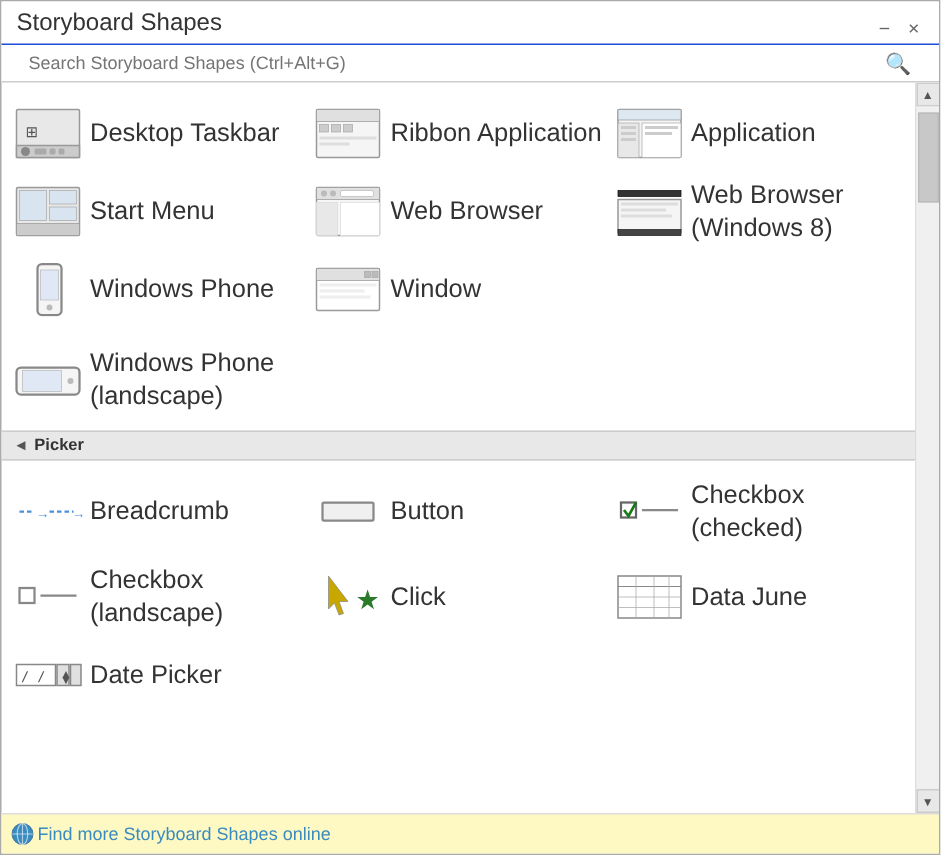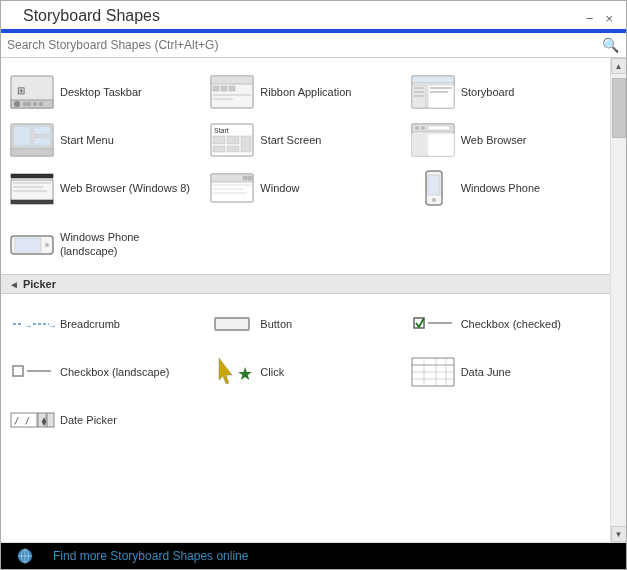--- a/index.html
+++ b/index.html
@@ -14,22 +14,22 @@
     .panel {
       width: 627px;
       height: 570px;
       background: #fff;
       border: 1px solid #aaa;
       display: flex;
       flex-direction: column;
     }
     .title-bar {
       background: #fff;
-      padding: 6px 10px 4px 22px;
-      border-bottom: 4px solid #1d4ed8;
+      padding: 6px 10px 4px 10px;
+      border-bottom: 1px solid #1d4ed8;
       display: flex;
       align-items: flex-end;
       justify-content: space-between;
     }
     .title-bar-text {
       font-size: 16px;
       font-weight: 400;
       color: #333;
     }
     .title-bar-actions {
@@ -40,21 +40,21 @@
     .title-bar-btn {
       font-size: 13px;
       color: #666;
       cursor: pointer;
       padding: 0 3px;
       line-height: 1;
     }
     .search-bar {
       display: flex;
       align-items: center;
-      padding: 4px 6px;
+      padding: 4px 18px;
       border-bottom: 1px solid #ccc;
       background: #fff;
     }
     .search-input {
       flex: 1;
       border: none;
       outline: none;
       font-size: 12px;
       color: #999;
       background: transparent;
@@ -125,21 +125,21 @@
     }
     .shape-icon {
       width: 46px;
       height: 36px;
       flex-shrink: 0;
       display: flex;
       align-items: center;
       justify-content: center;
     }
     .shape-label {
-      font-size: 11px;
+      font-size: 17px;
       color: #333;
       line-height: 1.3;
     }
     .section-header {
       background: #e8e8e8;
       padding: 3px 8px;
       font-size: 11px;
       font-weight: 600;
       color: #333;
       border-top: 1px solid #ccc;
@@ -147,25 +147,25 @@
       display: flex;
       align-items: center;
       gap: 4px;
     }
     .section-header .arrow {
       font-size: 10px;
       color: #555;
     }
     .footer {
       border-top: 1px solid #ddd;
-      padding: 5px 16px;
-      display: flex;
-      align-items: center;
-      gap: 20px;
-      background: #000000;
+      padding: 5px 6px;
+      display: flex;
+      align-items: center;
+      gap: 2px;
+      background: #fef9c3;
     }
     .footer-link {
       color: #3a8bbf;
       font-size: 12px;
       text-decoration: none;
       cursor: pointer;
     }
     .footer-icon {
       width: 16px;
       height: 16px;
@@ -237,50 +237,36 @@
               <rect x="2" y="2" width="42" height="7" rx="0" fill="#dde8f0" stroke="#999" stroke-width="0.5"></rect>
               <rect x="2" y="11" width="14" height="23" rx="0" fill="#e8e8e8" stroke="#aaa" stroke-width="0.5"></rect>
               <rect x="18" y="11" width="26" height="23" rx="0" fill="#fff" stroke="#aaa" stroke-width="0.5"></rect>
               <rect x="4" y="13" width="10" height="2" rx="0" fill="#ccc"></rect>
               <rect x="4" y="17" width="10" height="2" rx="0" fill="#ccc"></rect>
               <rect x="4" y="21" width="10" height="2" rx="0" fill="#ccc"></rect>
               <rect x="20" y="13" width="22" height="2" rx="0" fill="#ccc"></rect>
               <rect x="20" y="17" width="18" height="2" rx="0" fill="#ccc"></rect>
             </svg>
           </div>
-          <span class="shape-label">Storyboard</span>
+          <span class="shape-label">Application</span>
         </div>
 
         <div class="shape-item">
           <div class="shape-icon">
             <svg viewBox="0 0 46 36" class="shape-svg">
               <rect x="2" y="2" width="42" height="32" rx="1" fill="#e8e8e8" stroke="#999" stroke-width="1"></rect>
               <rect x="2" y="26" width="42" height="8" rx="0" fill="#ccc" stroke="#999" stroke-width="0.5"></rect>
               <rect x="4" y="4" width="18" height="20" rx="0" fill="#d8e4f0" stroke="#aaa" stroke-width="0.5"></rect>
               <rect x="24" y="4" width="18" height="9" rx="0" fill="#d8e4f0" stroke="#aaa" stroke-width="0.5"></rect>
               <rect x="24" y="15" width="18" height="9" rx="0" fill="#d8e4f0" stroke="#aaa" stroke-width="0.5"></rect>
             </svg>
           </div>
           <span class="shape-label">Start Menu</span>
         </div>
 
-        <div class="shape-item">
-          <div class="shape-icon">
-            <svg viewBox="0 0 46 36" class="shape-svg">
-              <rect x="2" y="2" width="42" height="32" rx="1" fill="#fff" stroke="#999" stroke-width="1"></rect>
-              <text x="5" y="11" font-size="7" fill="#333" font-family="sans-serif">Start</text>
-              <rect x="4" y="14" width="12" height="8" rx="0" fill="#ddd" stroke="#bbb" stroke-width="0.5"></rect>
-              <rect x="18" y="14" width="12" height="8" rx="0" fill="#ddd" stroke="#bbb" stroke-width="0.5"></rect>
-              <rect x="4" y="24" width="12" height="6" rx="0" fill="#ddd" stroke="#bbb" stroke-width="0.5"></rect>
-              <rect x="18" y="24" width="12" height="6" rx="0" fill="#ddd" stroke="#bbb" stroke-width="0.5"></rect>
-              <rect x="32" y="14" width="10" height="16" rx="0" fill="#ddd" stroke="#bbb" stroke-width="0.5"></rect>
-            </svg>
-          </div>
-          <span class="shape-label">Start Screen</span>
-        </div>
 
         <div class="shape-item">
           <div class="shape-icon">
             <svg viewBox="0 0 46 36" class="shape-svg">
               <rect x="2" y="2" width="42" height="32" rx="1" fill="#f5f5f5" stroke="#999" stroke-width="1"></rect>
               <rect x="2" y="2" width="42" height="8" rx="0" fill="#e0e0e0" stroke="#999" stroke-width="0.5"></rect>
               <circle cx="7" cy="6" r="2" fill="#bbb"></circle>
               <circle cx="13" cy="6" r="2" fill="#bbb"></circle>
               <rect x="18" y="4" width="22" height="4" rx="1" fill="#fff" stroke="#bbb" stroke-width="0.5"></rect>
               <rect x="2" y="12" width="14" height="22" rx="0" fill="#e8e8e8" stroke="#ddd" stroke-width="0.5"></rect>
@@ -300,41 +286,41 @@
               <rect x="4" y="16" width="30" height="2" rx="0" fill="#ddd"></rect>
               <rect x="4" y="20" width="34" height="2" rx="0" fill="#ddd"></rect>
             </svg>
           </div>
           <span class="shape-label">Web Browser (Windows 8)</span>
         </div>
 
         <div class="shape-item">
           <div class="shape-icon">
             <svg viewBox="0 0 46 36" class="shape-svg">
+              <rect x="16" y="1" width="16" height="34" rx="3" fill="#f5f5f5" stroke="#888" stroke-width="1.5"></rect>
+              <rect x="18" y="5" width="12" height="20" rx="0" fill="#e0e8f5" stroke="#bbb" stroke-width="0.5"></rect>
+              <circle cx="24" cy="30" r="2" fill="#bbb"></circle>
+            </svg>
+          </div>
+          <span class="shape-label">Windows Phone</span>
+        </div>
+
+        <div class="shape-item">
+          <div class="shape-icon">
+            <svg viewBox="0 0 46 36" class="shape-svg">
               <rect x="2" y="4" width="42" height="28" rx="1" fill="#fff" stroke="#999" stroke-width="1"></rect>
               <rect x="2" y="4" width="42" height="8" rx="0" fill="#e0e0e0" stroke="#999" stroke-width="0.5"></rect>
               <rect x="34" y="6" width="4" height="4" rx="0" fill="#bbb" stroke="#aaa" stroke-width="0.5"></rect>
               <rect x="39" y="6" width="4" height="4" rx="0" fill="#bbb" stroke="#aaa" stroke-width="0.5"></rect>
               <rect x="4" y="14" width="38" height="2" rx="0" fill="#eee"></rect>
               <rect x="4" y="18" width="30" height="2" rx="0" fill="#eee"></rect>
               <rect x="4" y="22" width="34" height="2" rx="0" fill="#eee"></rect>
             </svg>
           </div>
           <span class="shape-label">Window</span>
-        </div>
-
-        <div class="shape-item">
-          <div class="shape-icon">
-            <svg viewBox="0 0 46 36" class="shape-svg">
-              <rect x="16" y="1" width="16" height="34" rx="3" fill="#f5f5f5" stroke="#888" stroke-width="1.5"></rect>
-              <rect x="18" y="5" width="12" height="20" rx="0" fill="#e0e8f5" stroke="#bbb" stroke-width="0.5"></rect>
-              <circle cx="24" cy="30" r="2" fill="#bbb"></circle>
-            </svg>
-          </div>
-          <span class="shape-label">Windows Phone</span>
         </div>
 
       </div>
 
       <div style="display:flex; padding: 2px 12px 6px 4px;">
         <div class="shape-item" style="width:33%">
           <div class="shape-icon">
             <svg viewBox="0 0 46 36" class="shape-svg">
               <rect x="2" y="10" width="42" height="18" rx="3" fill="#f5f5f5" stroke="#888" stroke-width="1.5"></rect>
               <rect x="6" y="12" width="26" height="14" rx="0" fill="#e0e8f5" stroke="#bbb" stroke-width="0.5"></rect>

